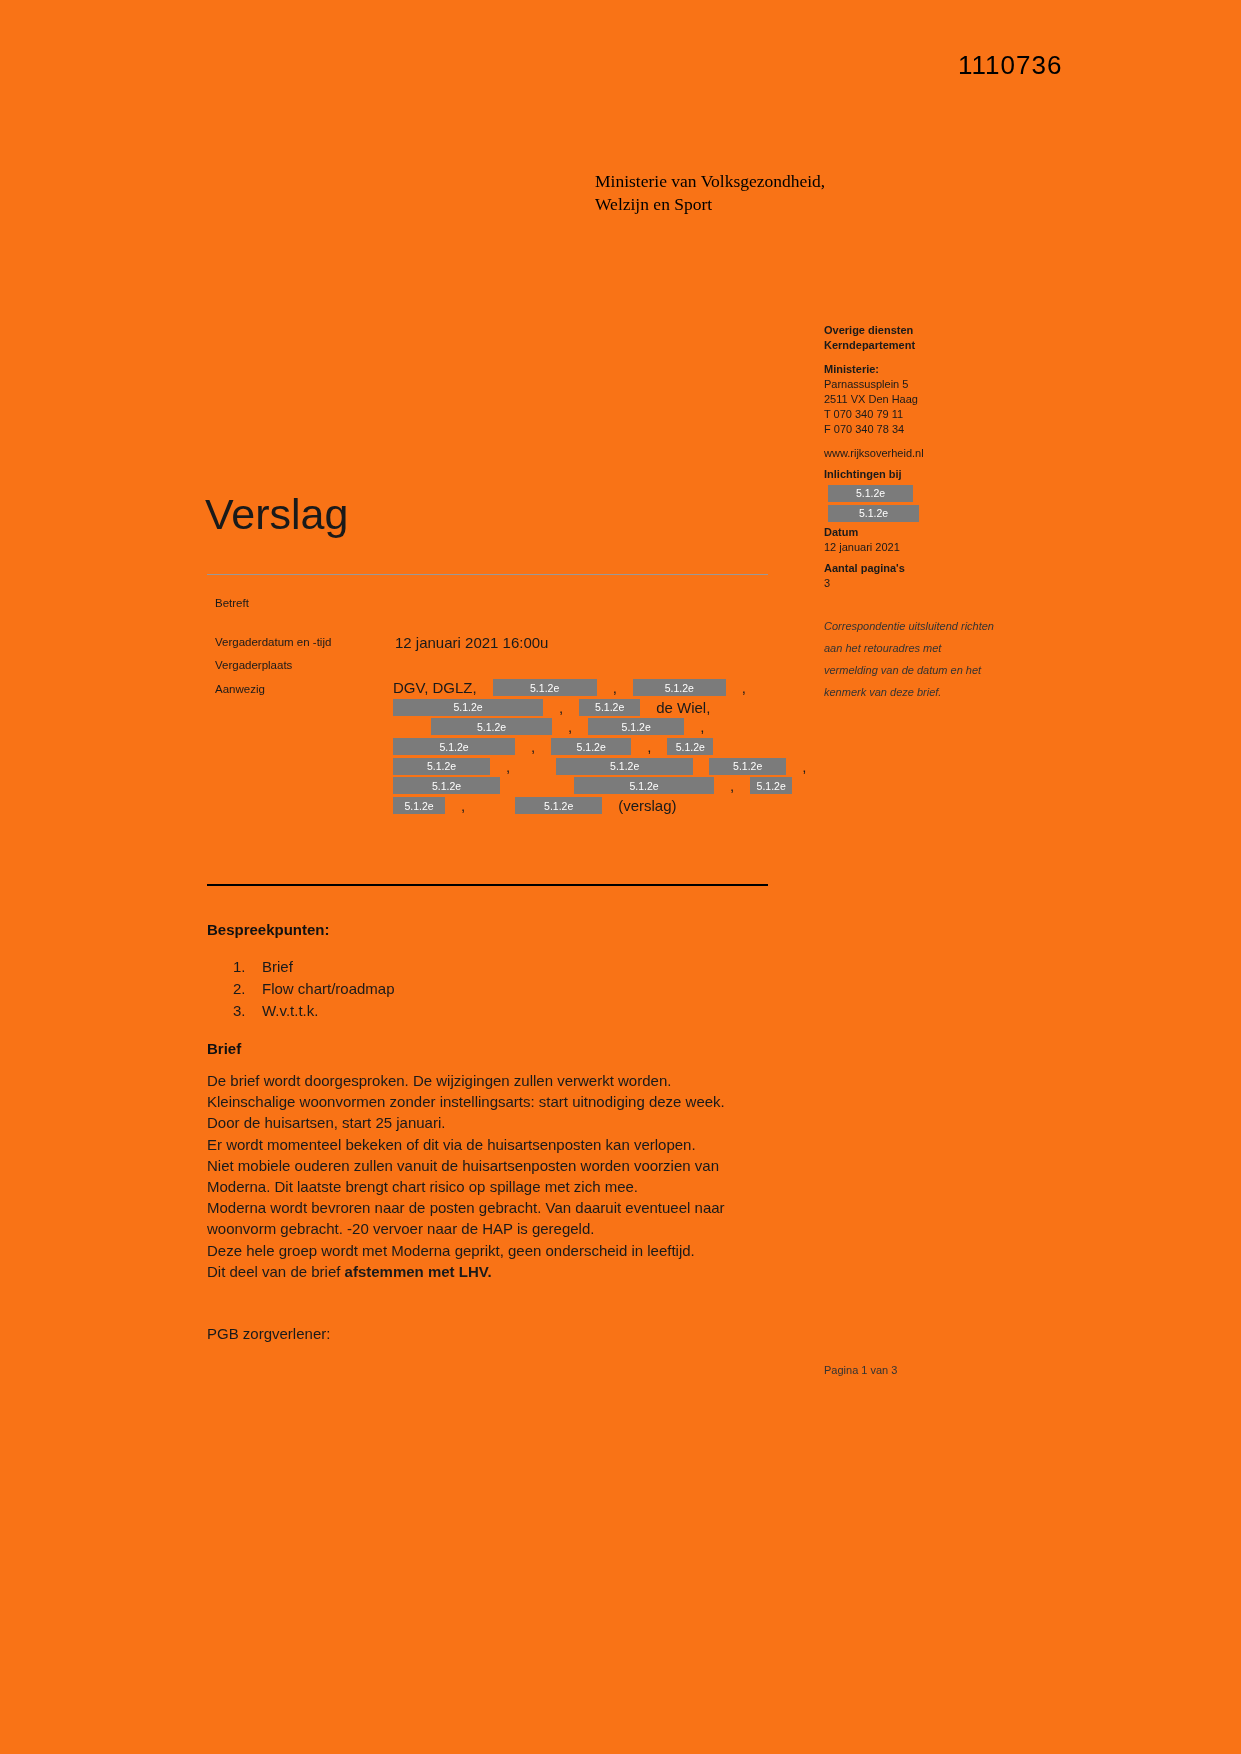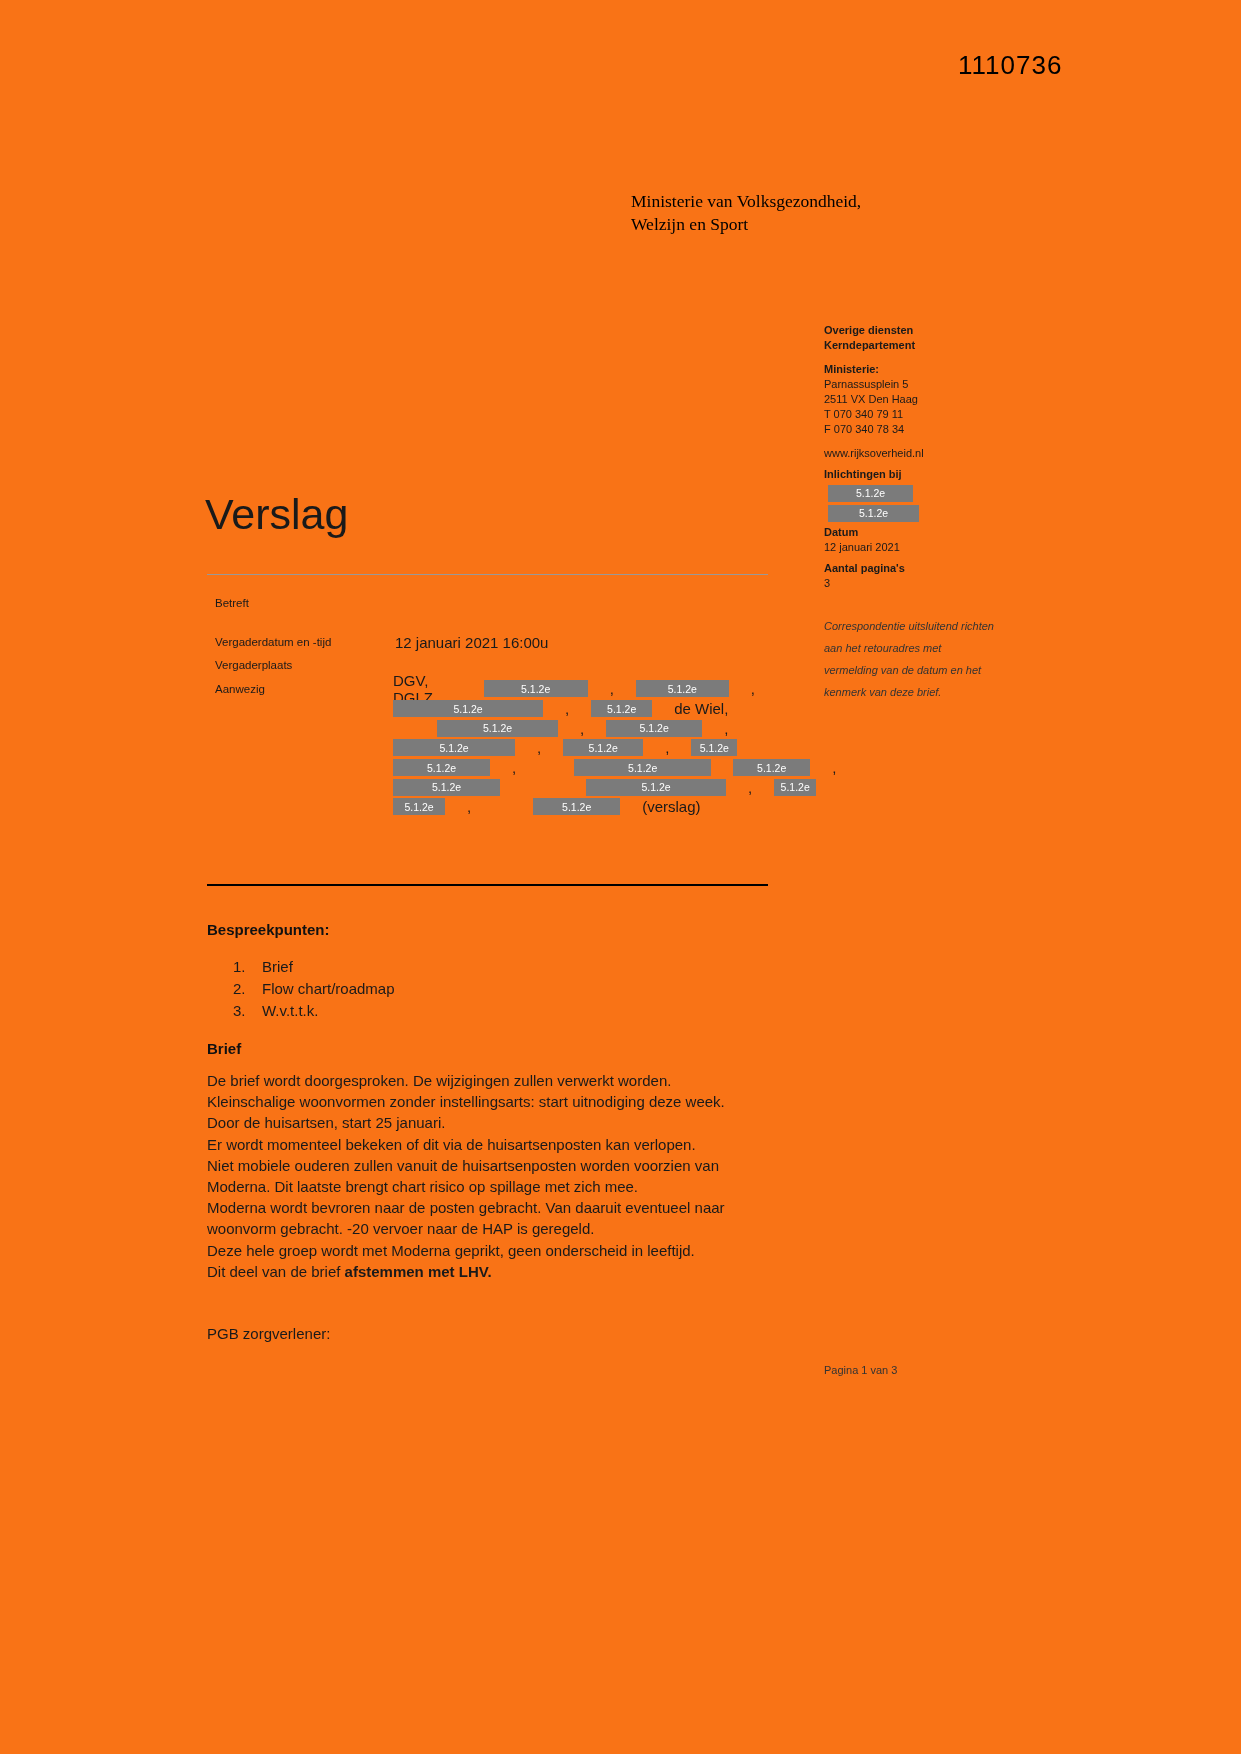--- a/index.html
+++ b/index.html
@@ -14,26 +14,25 @@
   }
   .doc-number {
     position: absolute;
     left: 958px; top: 50px;
     font-size: 26px;
     color: #000;
     letter-spacing: 1px;
   }
   .ministry {
     position: absolute;
-    left: 595px; top: 190px;
+    left: 595px; top: 170px;
     font-family: "Liberation Serif", serif;
     font-size: 17.5px;
     line-height: 23px;
     color: #000;
-    margin-left: 36px;
   }
   .sidebar {
     position: absolute;
     left: 824px; top: 323px;
     width: 172px;
     font-size: 11px;
     line-height: 15px;
     color: #1a1a1a;
   }
   .sb-bold { font-weight: bold; }
@@ -81,22 +80,22 @@
     line-height: 20px;
     color: #1a1a1a;
   }
   .aanwezig {
     position: absolute;
     left: 385px; top: 679px;
     width: 370px;
   }
   .aw-line {
     display: flex;
-    align-items: center;
-    gap: 22px;
+    align-items: flex-start;
+    gap: 16px;
     height: 19.7px;
     font-size: 15px;
     padding-left: 8px;
   }
   .redacted {
     display: inline-flex;
     align-items: center;
     justify-content: center;
     background: #7b7b7b;
     color: #ffffff;

